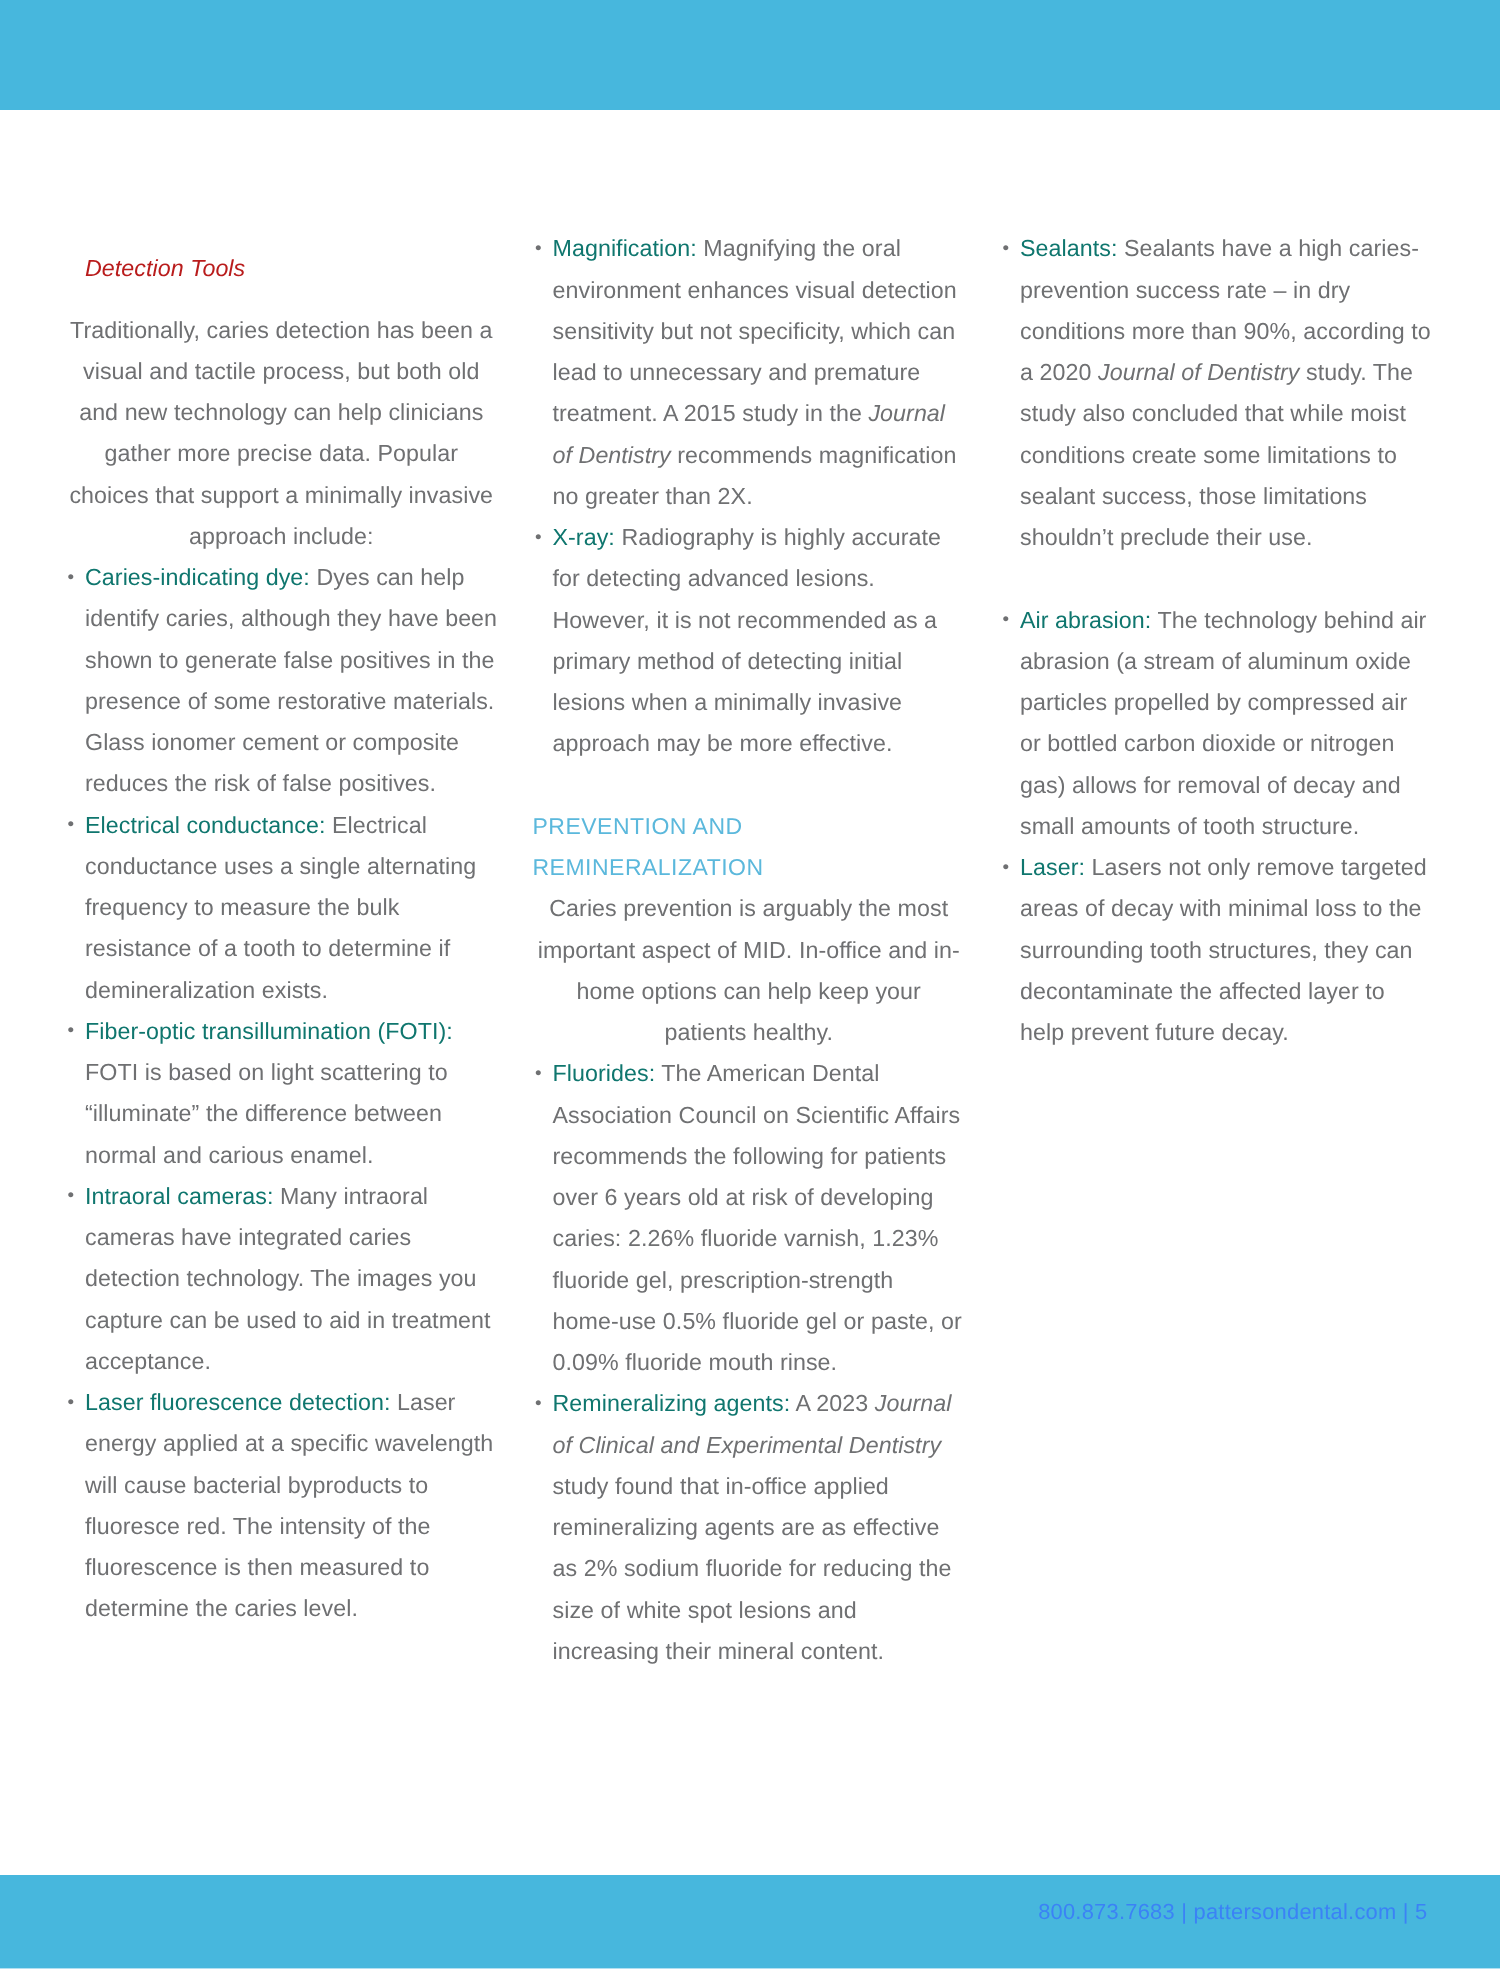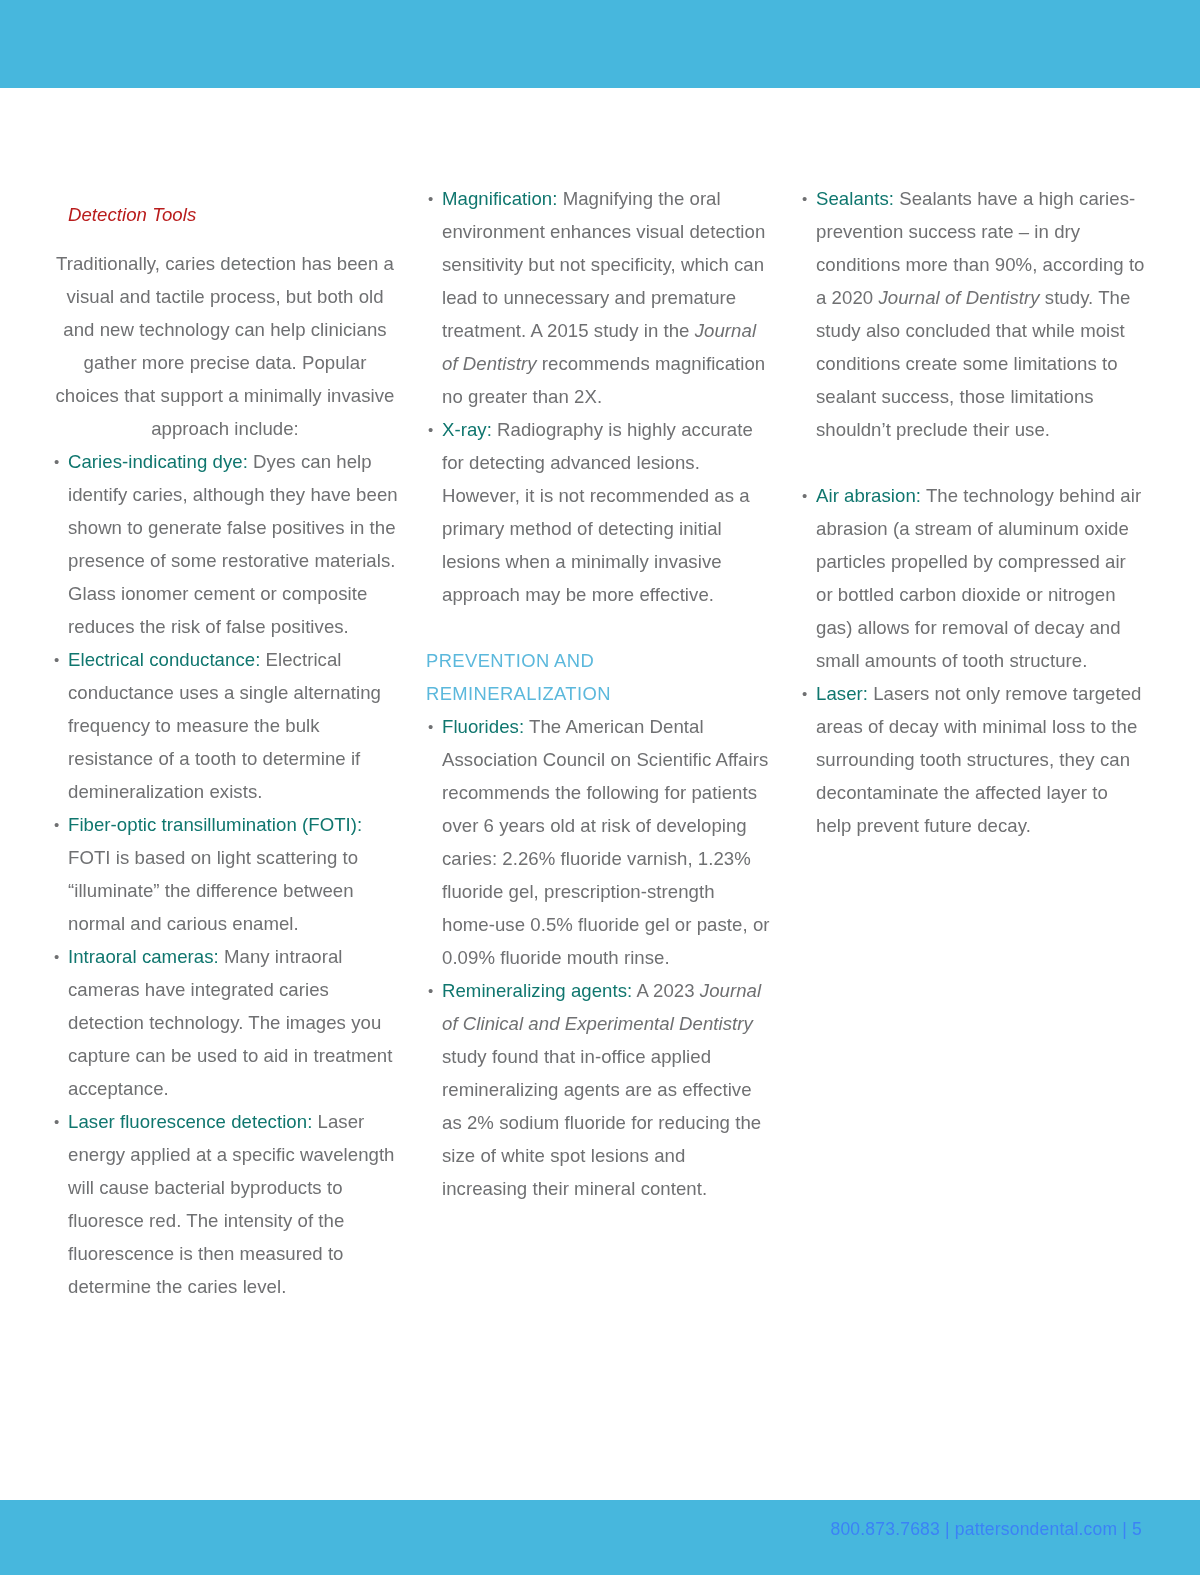--- a/index.html
+++ b/index.html
@@ -126,20 +126,21 @@
       </ul>
     </div>
 
     <div class="col">
       <ul class="bullets">
         <li><span class="term">Magnification:</span><span> Magnifying the oral environment enhances visual detection sensitivity but not specificity, which can lead to unnecessary and premature treatment. A 2015 study in the </span><span class="ital">Journal of Dentistry</span><span> recommends magnification no greater than 2X.</span></li>
         <li><span class="term">X-ray:</span><span> Radiography is highly accurate for detecting advanced lesions. However, it is not recommended as a primary method of detecting initial lesions when a minimally invasive approach may be more effective.</span></li>
       </ul>
       <div class="spacer"></div>
       <p class="section-head">PREVENTION AND REMINERALIZATION</p>
+      <p class="para">Caries prevention is arguably the most important aspect of MID. In-office and in-home options can help keep your patients healthy.</p>
       <ul class="bullets">
         <li><span class="term">Fluorides:</span><span> The American Dental Association Council on Scientific Affairs recommends the following for patients over 6 years old at risk of developing caries: 2.26% fluoride varnish, 1.23% fluoride gel, prescription-strength home-use 0.5% fluoride gel or paste, or 0.09% fluoride mouth rinse.</span></li>
         <li><span class="term">Remineralizing agents:</span><span> A 2023 </span><span class="ital">Journal of Clinical and Experimental Dentistry</span><span> study found that in-office applied remineralizing agents are as effective as 2% sodium fluoride for reducing the size of white spot lesions and increasing their mineral content.</span></li>
       </ul>
     </div>
 
     <div class="col">
       <ul class="bullets">
         <li><span class="term">Sealants:</span><span> Sealants have a high caries-prevention success rate – in dry conditions more than 90%, according to a 2020 </span><span class="ital">Journal of Dentistry</span><span> study. The study also concluded that while moist conditions create some limitations to sealant success, those limitations shouldn’t preclude their use.</span></li>
       </ul>

